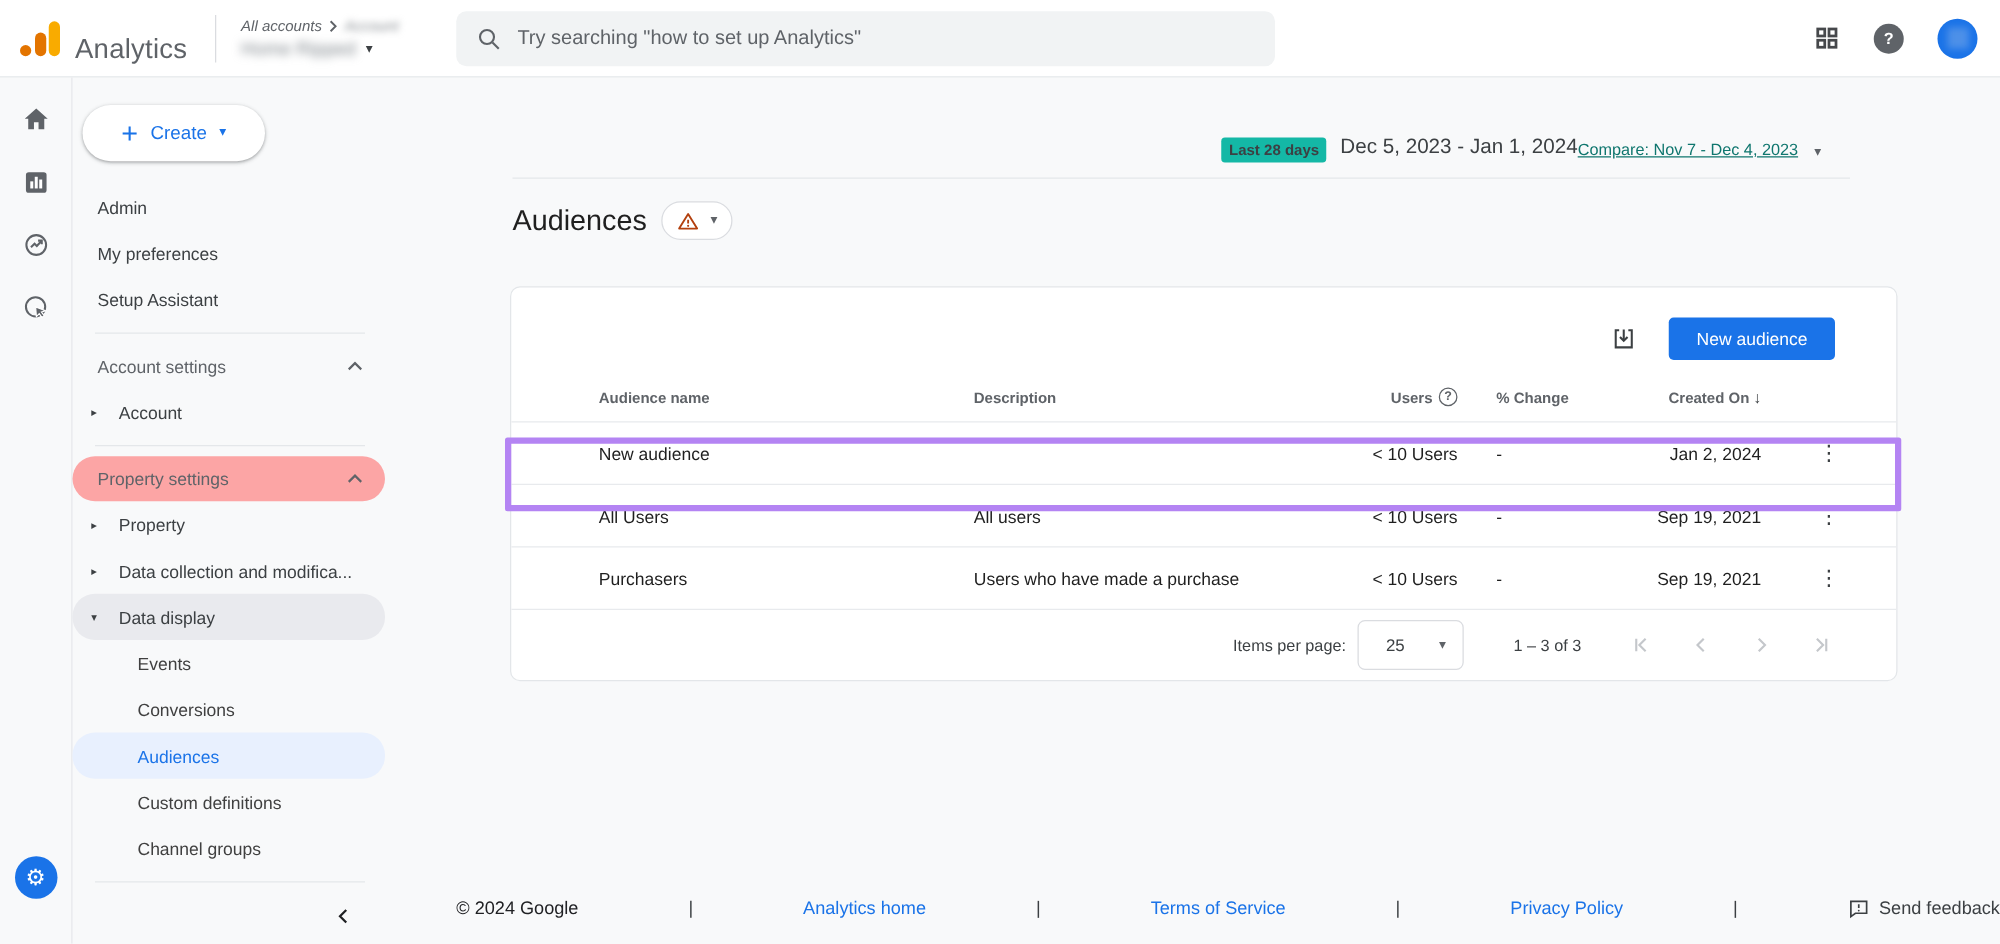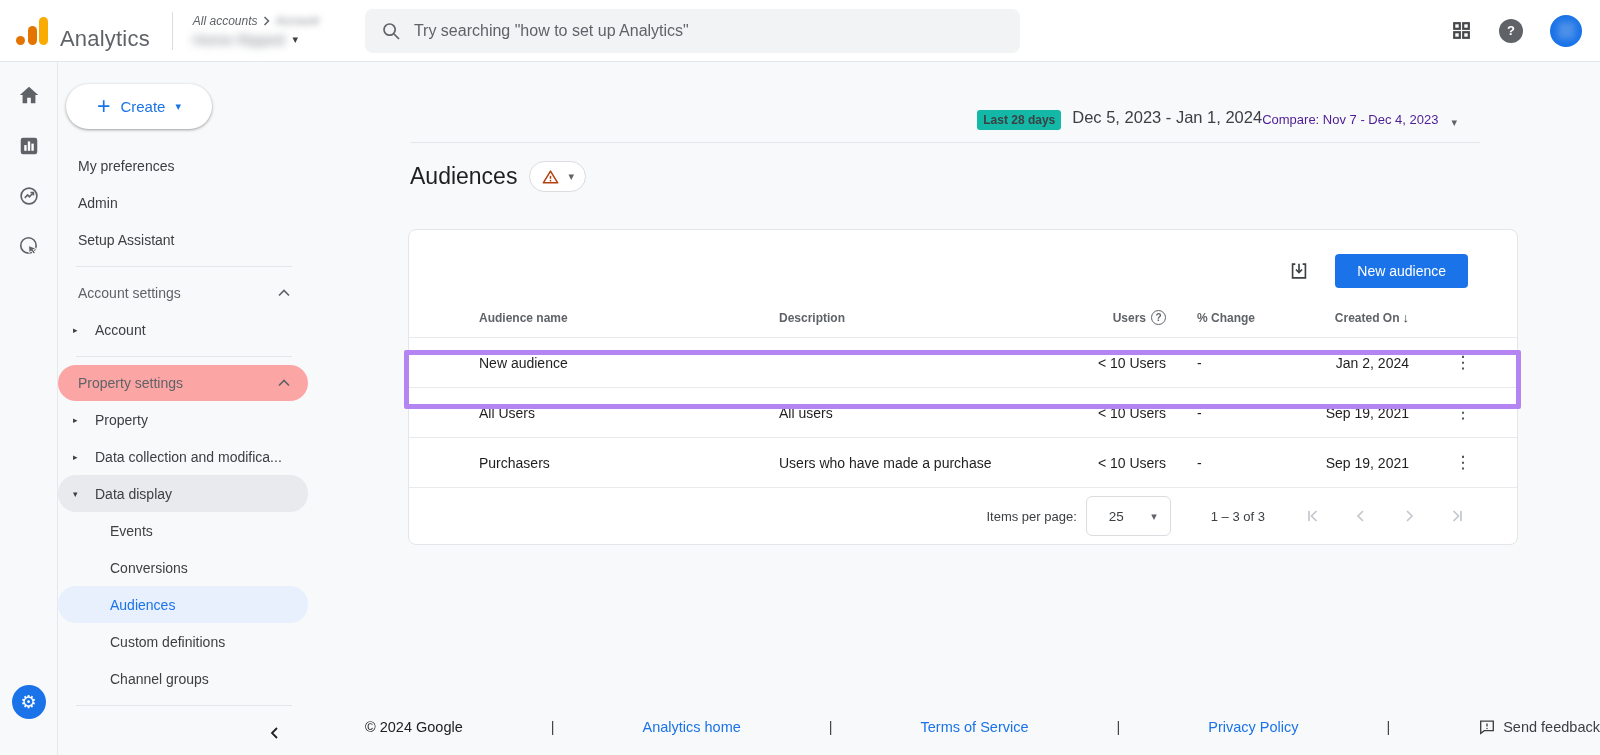--- a/index.html
+++ b/index.html
@@ -107,21 +107,21 @@
   .date-row {
     display:flex; justify-content:flex-end; align-items:flex-start;
     padding:46px 143px 10px 0; gap:11px;
   }
   .date-chip {
     background:#14b8a6; color:#3c4043; font-size:12px; font-weight:700;
     padding:3px 6px; border-radius:3px; margin-top:2px; white-space:nowrap;
   }
   .range-block { display:flex; flex-direction:row; cursor:pointer; }
   .range-main { font-size:16.5px; font-weight:500; color:#3c4043; }
-  .range-compare { font-size:13px; color:#4c1d95; margin-top:4px; }
+  .range-compare { font-size:13px; color:#0f766e; margin-top:4px;text-decoration:underline; }
   .date-caret { margin-top:9px; margin-left:2px; }
   .main-divider { border:none; border-top:1px solid #e4e7ea; margin:2px 120px 0 2px; }
   .title-row { display:flex; align-items:center; gap:12px; margin:18px 0 0 2px; }
   .page-title { font-size:23px; font-weight:400; color:#1f1f1f; }
   .warn-pill {
     height:31px; border:1px solid #dadce0; border-radius:16px; background:#fff;
     display:flex; align-items:center; gap:8px; padding:0 11px; cursor:pointer;
   }
 
   
@@ -271,22 +271,22 @@
   </nav>
 
   <aside class="sidebar">
     <button class="create-btn">
       <span class="create-plus">+</span>
       <span class="create-label">Create</span>
       <i class="caret blue">▾</i>
     </button>
 
     <div class="nav-group">
+      <div class="nav-item">Admin</div>
       <div class="nav-item">My preferences</div>
-      <div class="nav-item">Admin</div>
       <div class="nav-item">Setup Assistant</div>
     </div>
 
     <hr class="side-div">
 
     <div class="section-row">
       <span>Account settings</span>
       <svg width="12" height="8" viewBox="0 0 12 8">
           <path d="M1 6.5L6 1.5l5 5" fill="none" stroke="#5f6368" stroke-width="1.7"></path>
         </svg>

